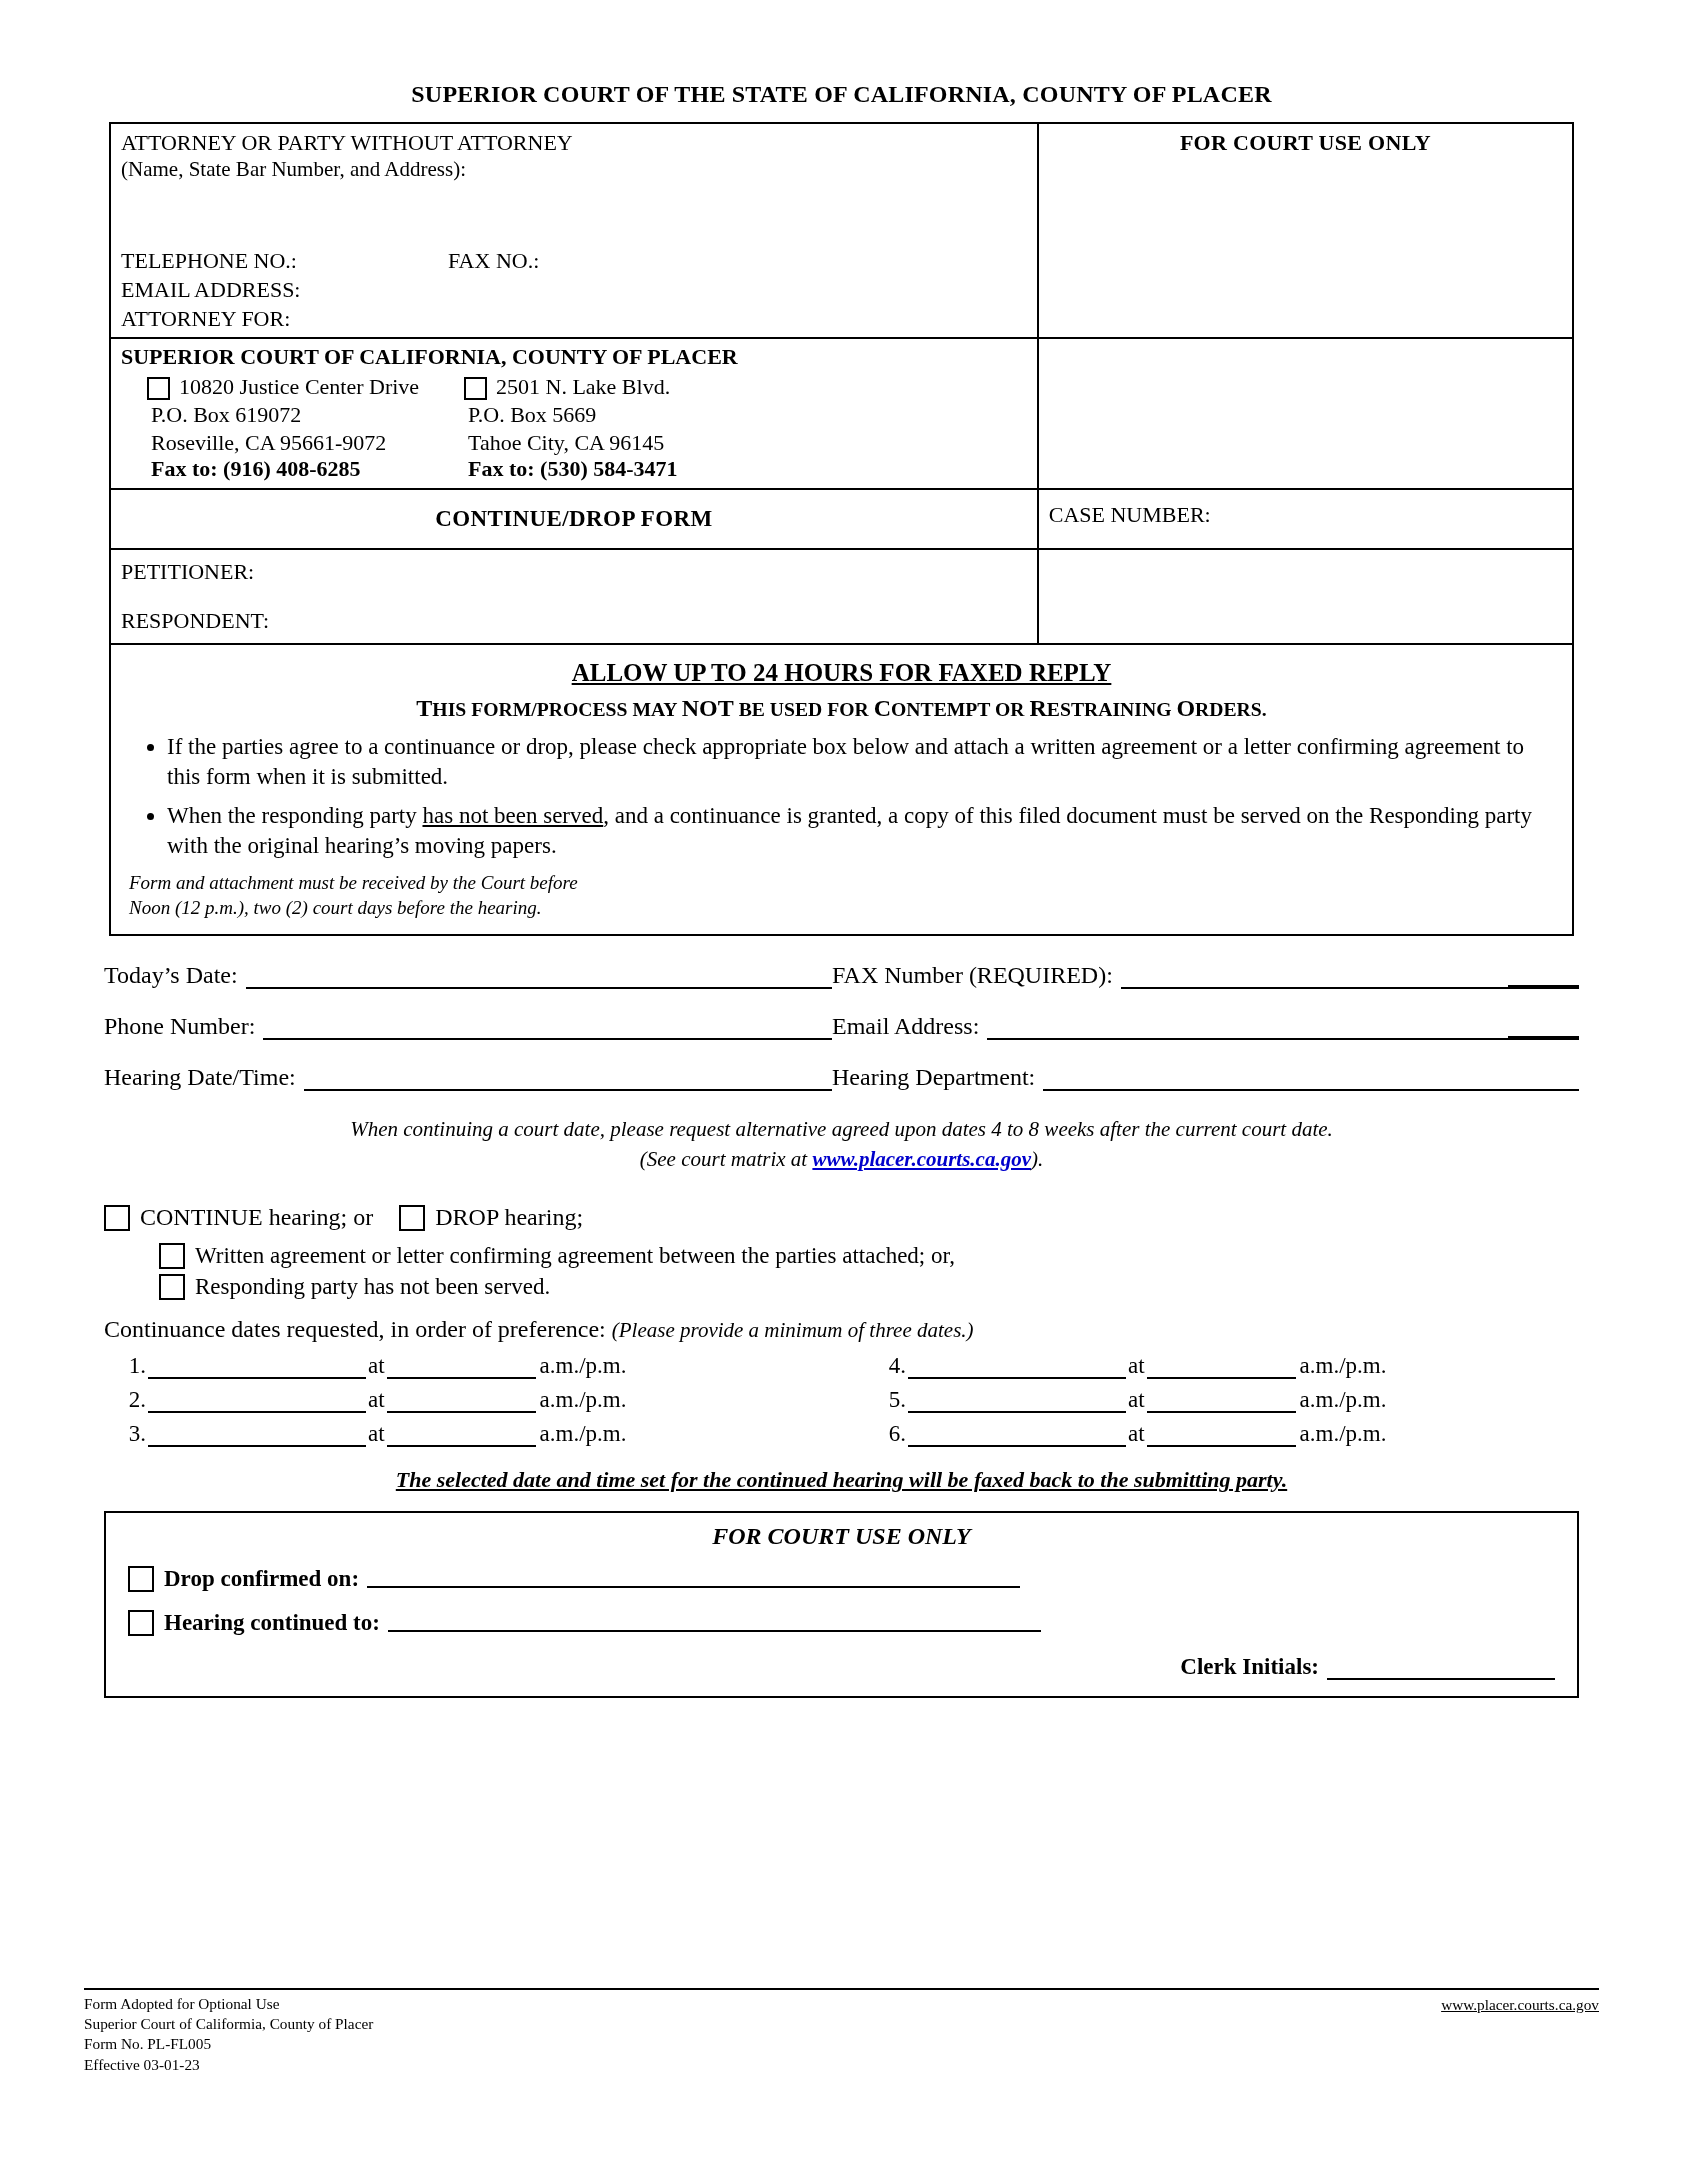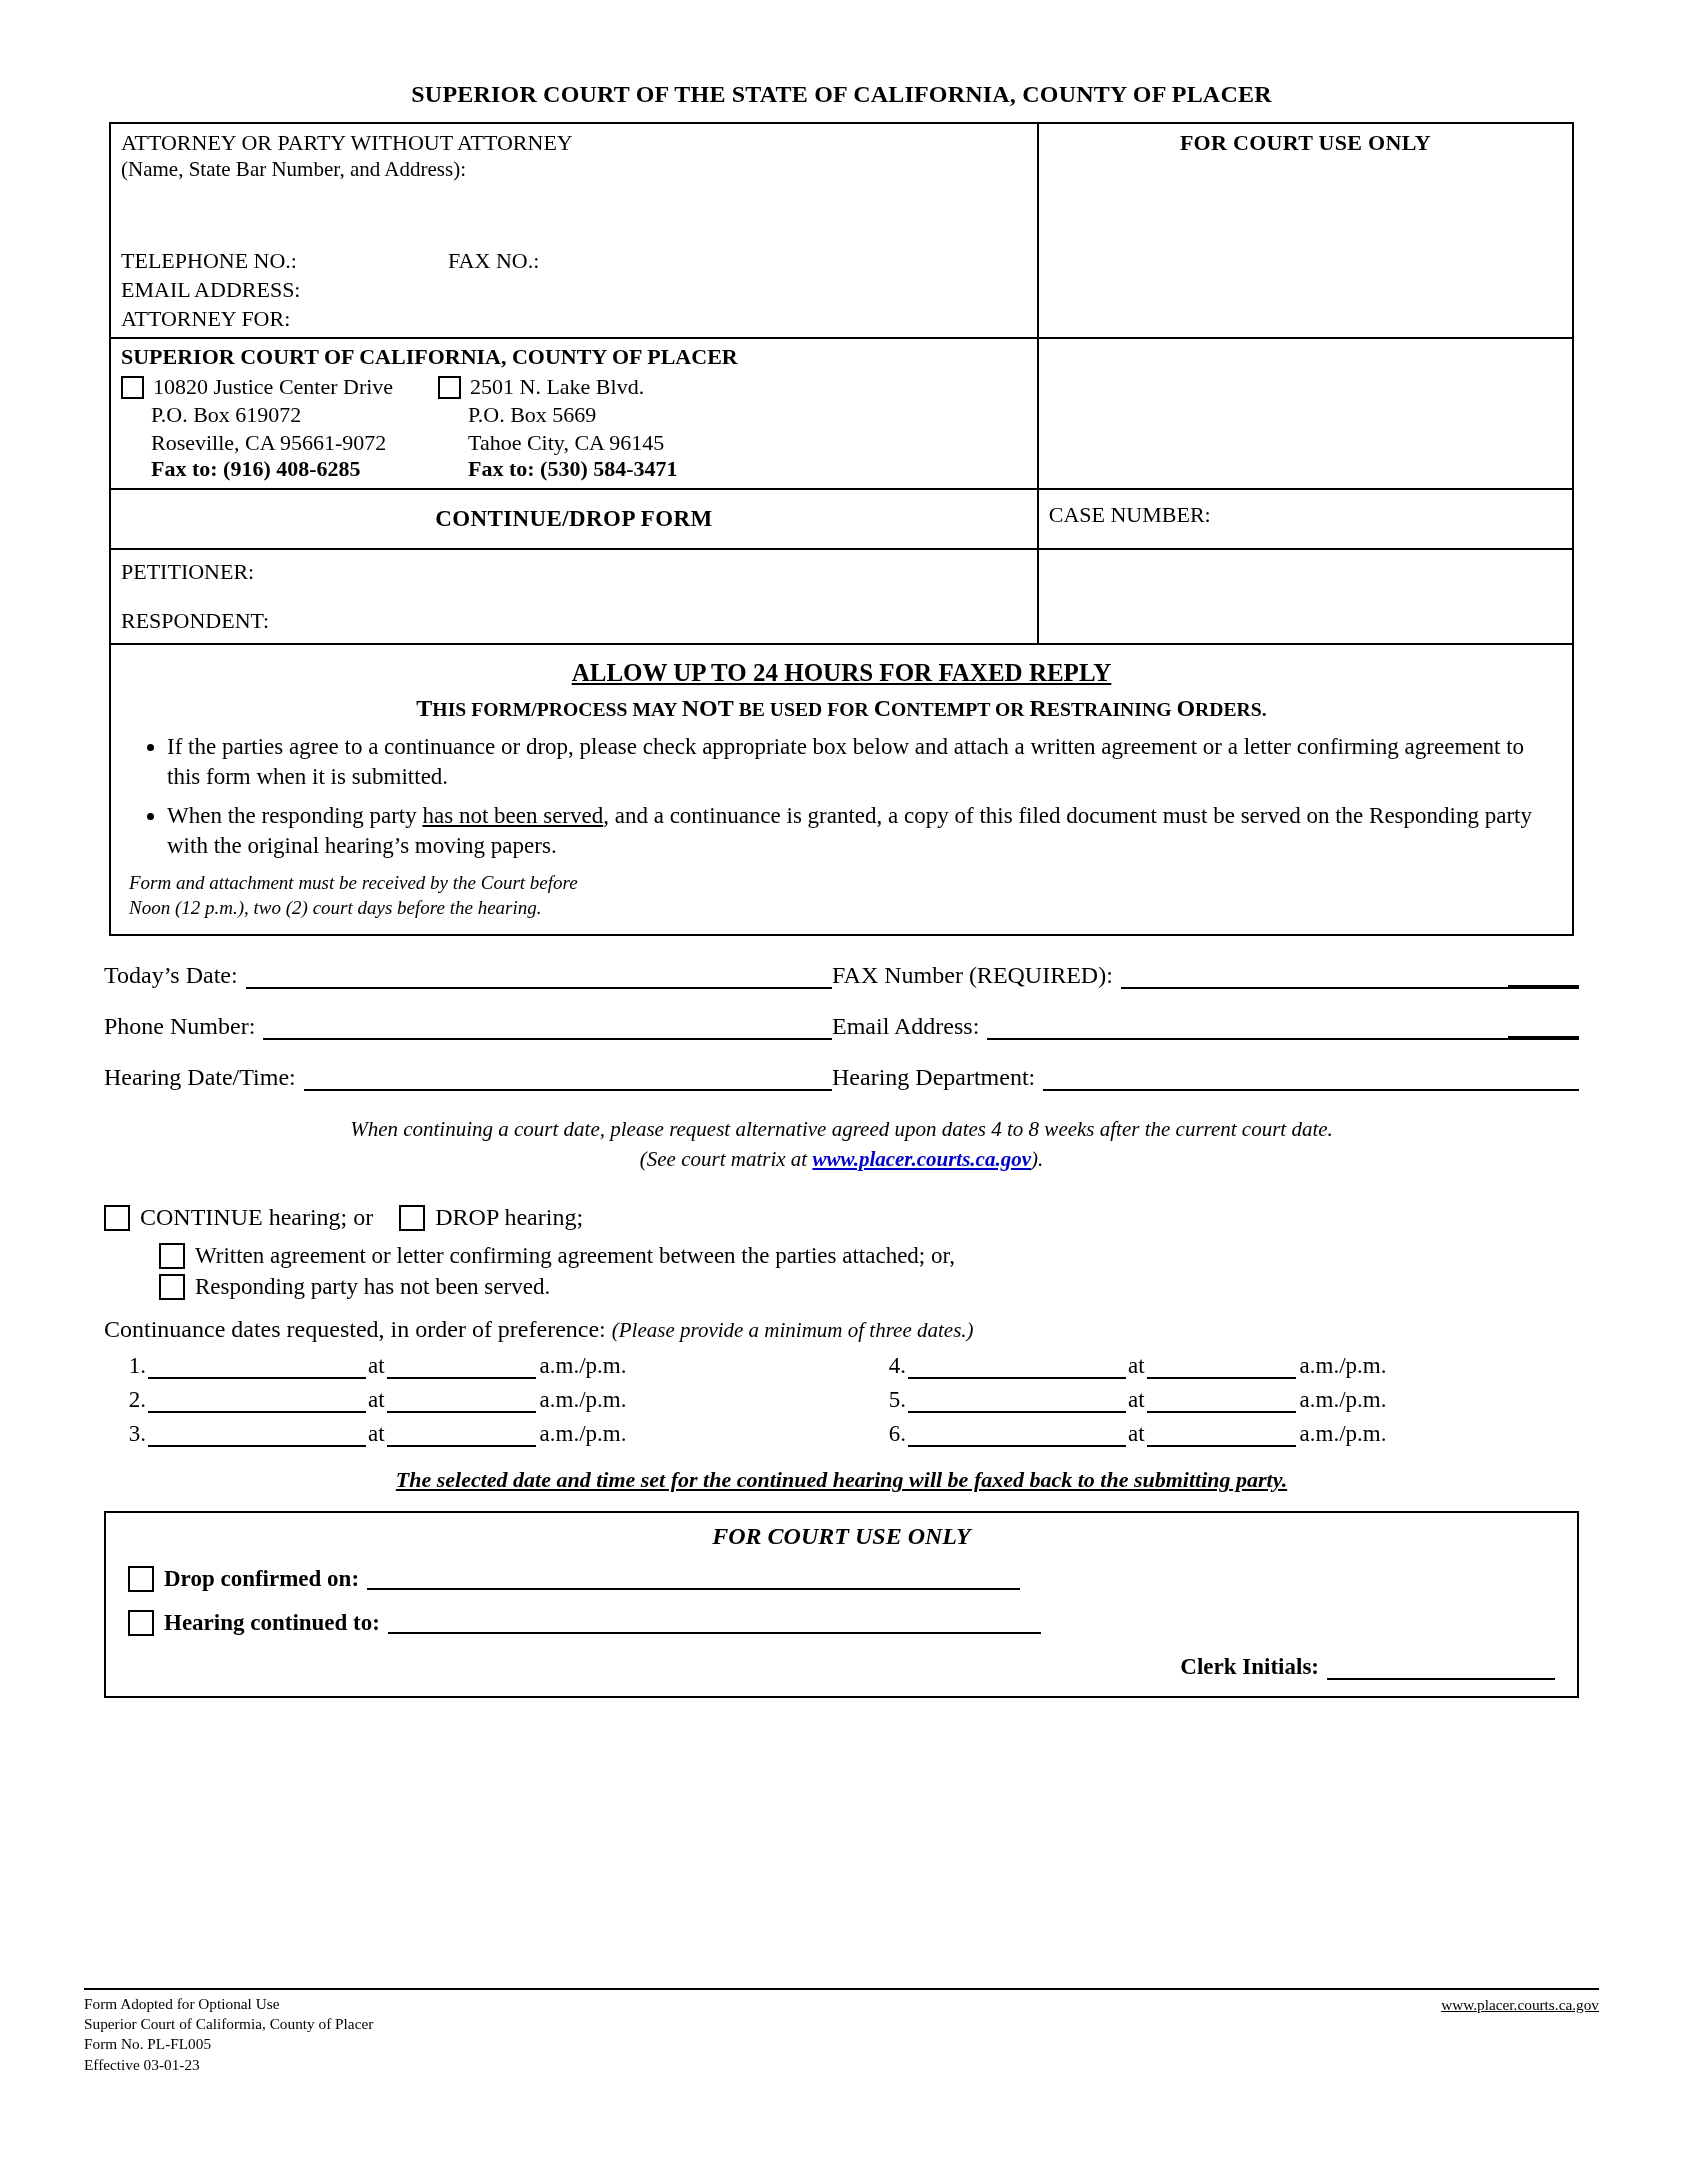--- a/index.html
+++ b/index.html
@@ -65,21 +65,21 @@
   .spacer-60 { height: 65px; }
   .tele-row { display: flex; font-size: 22px; line-height: 1.3; }
   .tele-row .t1 { width: 327px; }
   .row-sep { border-top: 2px solid #000; }
 
   .court-block { padding: 5px 10px 6px 10px; }
   .court-block .hdr { font-weight: bold; font-size: 22px; }
   .cols { display: flex; margin-top: 3px; }
   .col-a { width: 317px; }
   .col-b { width: 416px; }
-  .chk-line { display: flex; align-items: flex-start; font-size: 22px; line-height: 1.26; }
+  .chk-line { display: flex; align-items: center; font-size: 22px; line-height: 1.26; margin-left: 26px; }
   .box {
     display: inline-block;
     width: 19px; height: 19px;
     border: 2px solid #000;
     margin-right: 9px;
     margin-top: 3px;
     flex: 0 0 auto;
     background: #fff;
   }
   .indent-addr { margin-left: 30px; font-size: 22px; line-height: 1.26; }
@@ -215,21 +215,21 @@
     box-sizing: border-box;
     padding: 10px 22px 16px 22px;
   }
   .cu-title {
     text-align: center;
     font-style: italic;
     font-weight: bold;
     font-size: 24px;
     margin-bottom: 16px;
   }
-  .cu-line { display: flex; align-items: center; font-size: 23px; margin-bottom: 18px; }
+  .cu-line { display: flex; align-items: flex-start; font-size: 23px; margin-bottom: 18px; }
   .cu-line .lbl { font-weight: bold; }
   .cu-rule { width: 653px; border-bottom: 2px solid #000; height: 20px; margin-left: 8px; }
   .clerk { display: flex; justify-content: flex-end; align-items: flex-end; font-size: 23px; }
   .clerk .lbl { font-weight: bold; }
   .clerk .cu-rule2 { width: 228px; border-bottom: 2px solid #000; height: 20px; margin-left: 8px; }
 
   
   .footer {
     position: absolute;
     left: 84px;

